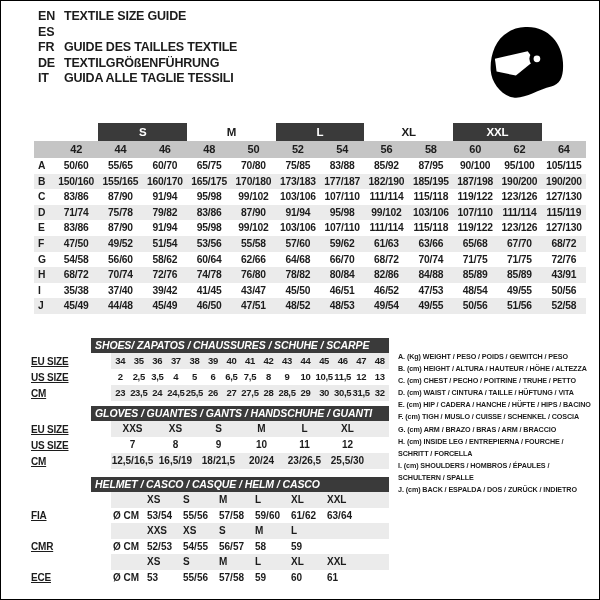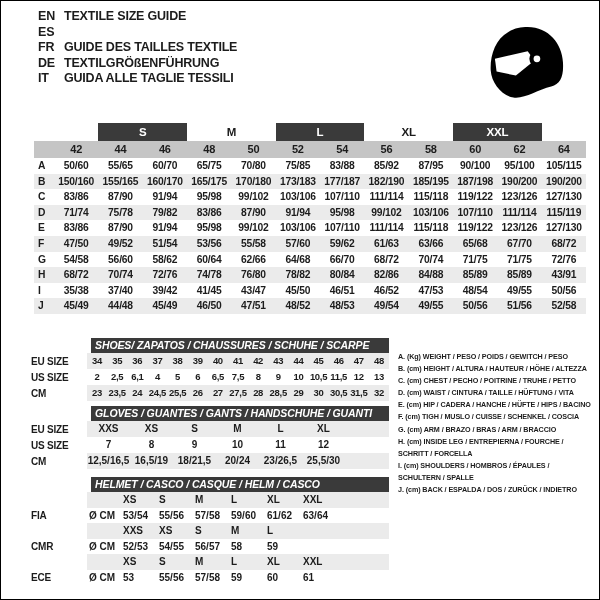--- a/index.html
+++ b/index.html
@@ -30,21 +30,21 @@
   
   .ltable { position:absolute; left:30px; width:358px; }
   .shoes  { top:337px; }
   .gloves { top:405px; }
   .helmet-table { top:476px; }
   .bar { margin-left:60px; height:15px; background:var(--bar,#3a3a3a); color:#fff;
          font-size:10.5px; line-height:15px; padding-left:4px; letter-spacing:-0.1px;
          white-space:nowrap; overflow:hidden;font-style:italic; }
   .lrow { display:flex; height:16px; line-height:16px; font-size:10px; }
   .helmet-table .lrow { height:15.5px; line-height:15.5px; }
-  .lrow-label { width:56px; letter-spacing:-0.2px; padding-top:0.5px; }
+  .lrow-label { width:80px; letter-spacing:-0.2px; padding-top:0.5px;text-decoration:underline; }
   .lrow-values { flex:1; display:grid; }
   .lrow-values.shoes-cols  { grid-template-columns:repeat(15,1fr); font-size:9.5px; letter-spacing:-0.3px; }
   .lrow-values.gloves-cols { grid-template-columns:repeat(6,43px) 1fr; }
   .lrow-values.hel { grid-template-columns:34px repeat(6,36px) 1fr; }
   .lrow-values.hel .cell { text-align:left; padding-left:2px; }
   .lrow-values.shaded { background:var(--stripe,#ebebeb); }
   
   .legend { position:absolute; left:397px; top:350px; width:196px;
             font-size:7.2px; line-height:12.1px; letter-spacing:-0.1px; }
   .legend-line { white-space:normal; }
@@ -281,21 +281,21 @@
           <div class="cell">46</div>
           <div class="cell">47</div>
           <div class="cell">48</div>
         </div>
       </div>
       <div class="lrow">
         <div class="lrow-label">US SIZE</div>
         <div class="lrow-values shoes-cols">
           <div class="cell">2</div>
           <div class="cell">2,5</div>
-          <div class="cell">6,1</div>
+          <div class="cell">3,5</div>
           <div class="cell">4</div>
           <div class="cell">5</div>
           <div class="cell">6</div>
           <div class="cell">6,5</div>
           <div class="cell">7,5</div>
           <div class="cell">8</div>
           <div class="cell">9</div>
           <div class="cell">10</div>
           <div class="cell">10,5</div>
           <div class="cell">11,5</div>

